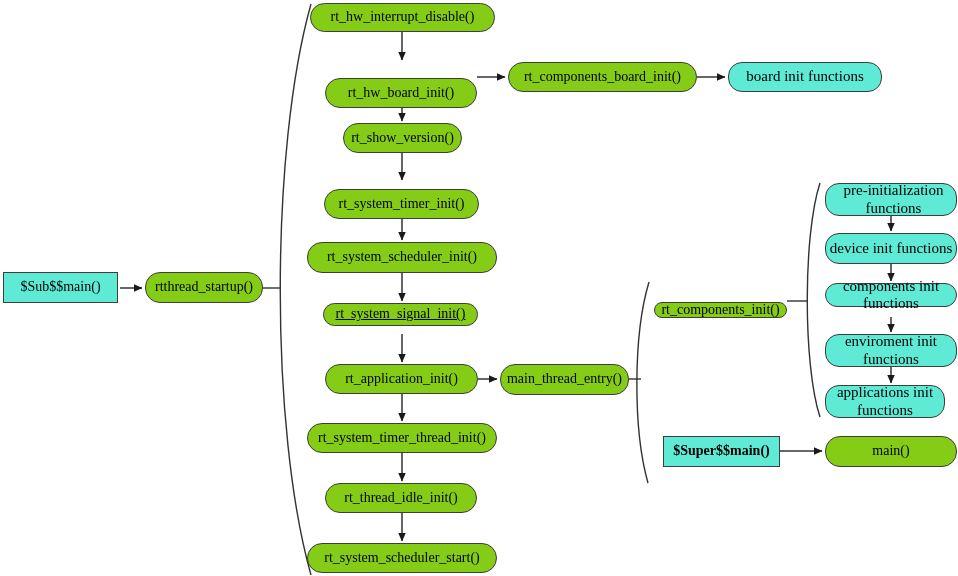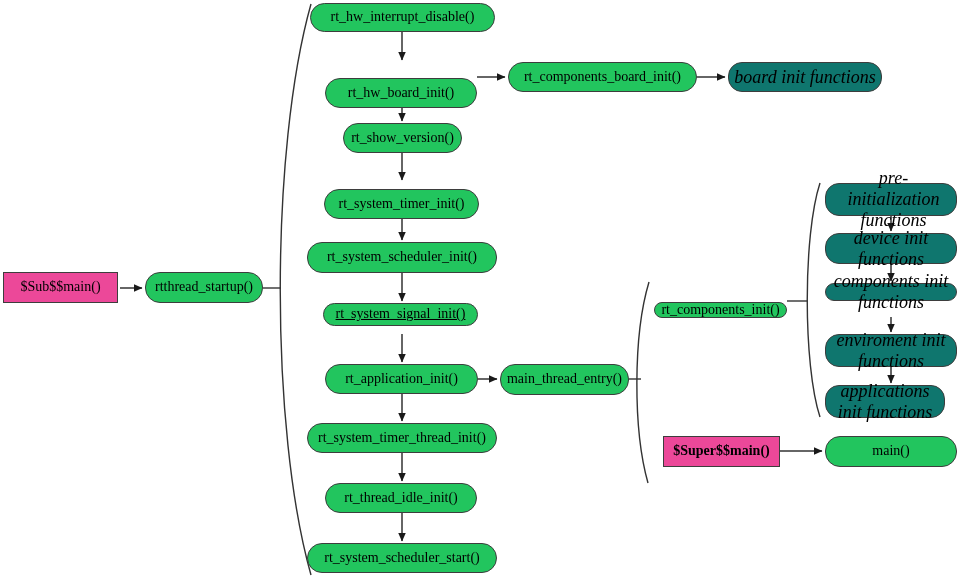--- a/index.html
+++ b/index.html
@@ -13,37 +13,36 @@
     color: #000000;
   }
   svg.wires { position: absolute; left: 0; top: 0; }
   .node {
     position: absolute;
     box-sizing: border-box;
     display: flex;
     align-items: center;
     justify-content: center;
     text-align: center;
-    background: #22c55e;
+    background: #84cc16;
     border: 1.4px solid #3d3d3d;
     font-size: 14px;
     line-height: 1.15;
     border-radius: 15px;
     padding: 0 4px;
     white-space: nowrap;
   }
   .sq { border-radius: 0; }
-  .yellow { background: #ec4899; }
+  .yellow { background: #5eead4; }
   .blue {
-    background: #0f766e;
+    background: #5eead4;
     border-radius: 14px;
-    font-size: 18px;
+    font-size: 15px;
     white-space: normal;
     padding: 0 2px;
-    font-style: italic;
   }
 </style>
 </head>
 <body>
 
 <div class="canvas">
 
   <svg class="wires" width="958" height="576">
     <defs>
       <marker id="ah" markerWidth="10" markerHeight="9" refX="8.5" refY="4" orient="auto" markerUnits="userSpaceOnUse">
@@ -98,20 +97,20 @@
   <div class="node" style="left:307px; top:543px; width:190px; height:30px;">rt_system_scheduler_start()</div>
 
   <div class="node" style="left:508px; top:62px; width:189px; height:30px;">rt_components_board_init()</div>
   <div class="node blue" style="left:728px; top:62px; width:154px; height:30px;">board init functions</div>
 
   <div class="node" style="left:500px; top:364px; width:129px; height:31px;">main_thread_entry()</div>
   <div class="node" style="left:654px; top:302px; width:133px; height:16px;">rt_components_init()</div>
 
   <div class="node blue" style="left:825px; top:183px; width:132px; height:33px;padding-left:7px;">pre-initialization functions</div>
   <div class="node blue" style="left:825px; top:233px; width:132px; height:31px;">device init functions</div>
-  <div class="node blue" style="left:825px; top:283px; width:132px; height:18px;">components init functions</div>
+  <div class="node blue" style="left:825px; top:283px; width:132px; height:24px;">components init functions</div>
   <div class="node blue" style="left:825px; top:334px; width:132px; height:33px;">enviroment init functions</div>
   <div class="node blue" style="left:825px; top:385px; width:120px; height:33px;">applications init functions</div>
 
   <div class="node sq yellow" style="left:663px; top:436px; width:117px; height:31px;font-weight:bold;">$Super$$main()</div>
   <div class="node" style="left:825px; top:436px; width:132px; height:31px;">main()</div>
 
 </div>
 
 </body></html>

